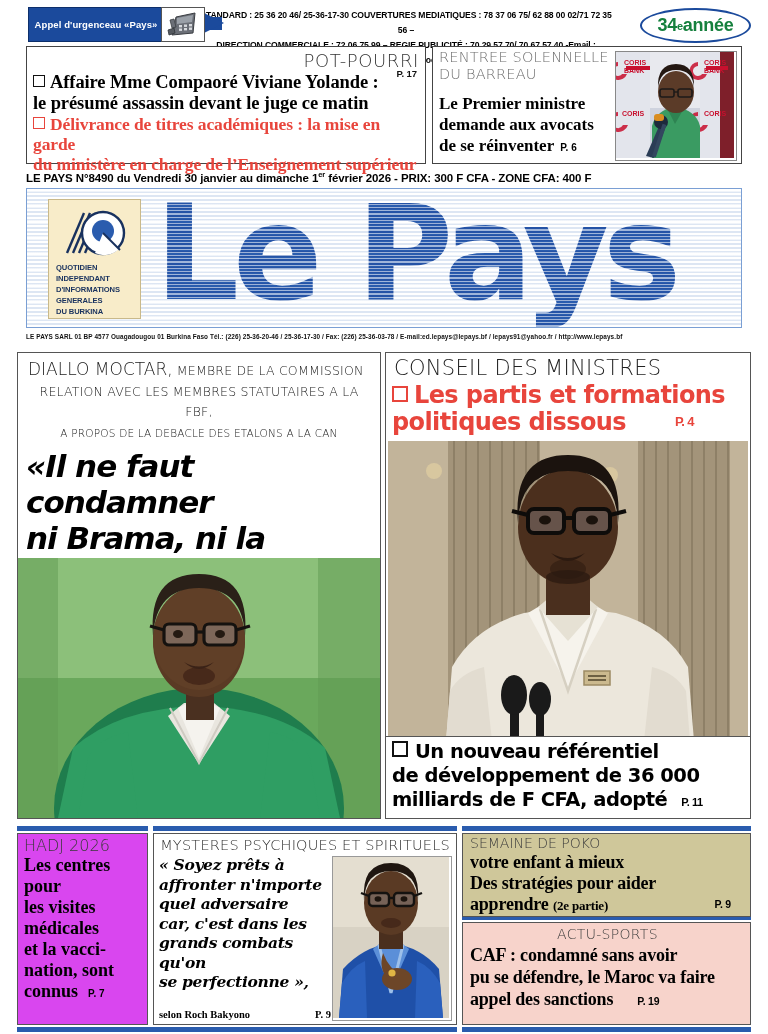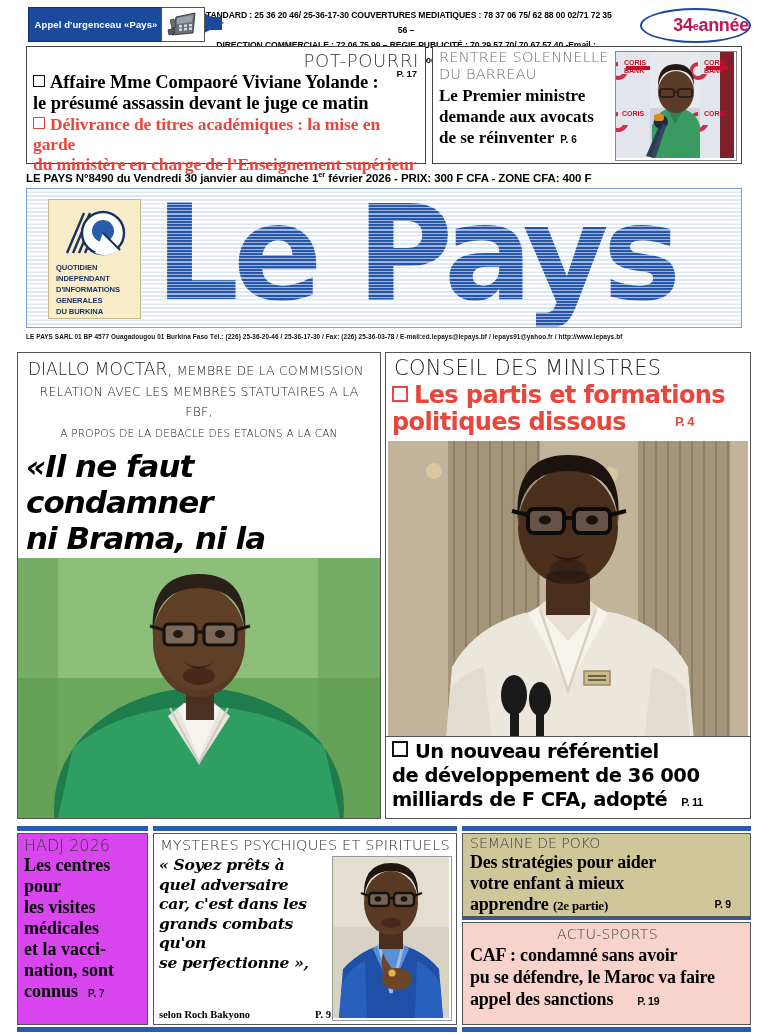--- a/index.html
+++ b/index.html
@@ -71,22 +71,22 @@
     text-align: center;
     font-size: 8.6px; font-weight: bold;
     line-height: 15px;
     letter-spacing: -0.1px;
   }
   .annee-badge {
     position: absolute; left: 640px; top: 8px;
     width: 107px; height: 31px;
     border: 2.5px solid #1b4a9c;
     border-radius: 50%;
-    display: flex; align-items: center; justify-content: flex-end;
-    color: #be185d;
+    display: flex; align-items: center; justify-content: center;
+    color: #15803d;
     font-size: 18px; font-weight: bold;
     font-family: "Liberation Sans", sans-serif;
     letter-spacing: -.3px;
   }
   .annee-badge sup { font-size: 11px; vertical-align: super; }
 
   
   .row-teasers {
     position: absolute; left: 26px; top: 46px;
     width: 716px; height: 120px;
@@ -147,21 +147,21 @@
     font-family: "DejaVu Sans", sans-serif;
     font-weight: 300;
     font-size: 14.5px; line-height: 17px;
     color: #6e6e6e;
     letter-spacing: .2px;
   }
   .rentree-head {
     font-family: "Liberation Serif", serif;
     font-weight: bold;
     font-size: 17px; line-height: 21px;
-    margin-top: 2px;
+    margin-top: 10px;
   }
   .rentree-head .pg {
     font-family: "Liberation Sans", sans-serif;
     font-size: 10px; margin-left: 6px;
   }
   .rentree-photo {
     position: absolute; right: 4px; top: 4px;
     width: 120px; height: 108px;
     overflow: hidden;
     border: 1px solid #888;
@@ -743,20 +743,21 @@
       <div>et la vacci-</div>
       <div>nation, sont</div>
       <div><span>connus</span><span class="pg">P. 7</span></div>
     </div>
   </div>
 
   <div class="mysteres">
     <div class="my-kicker">MYSTERES PSYCHIQUES ET SPIRITUELS</div>
     <div class="my-quote">
       <div>« Soyez prêts à</div>
+      <div>affronter n'importe</div>
       <div>quel adversaire</div>
       <div>car, c'est dans les</div>
       <div>grands combats qu'on</div>
       <div>se perfectionne »,</div>
     </div>
     <div class="my-src">
       <span class="pg">P. 9</span>
       <span>selon Roch Bakyono</span>
     </div>
     <div class="my-photo">
@@ -784,22 +785,22 @@
         <circle cx="59" cy="116" r="3.6" fill="#e0b544"></circle>
         <path d="M6 161 L9 126 Q18 110 32 104 L34 161 Z" fill="#2a60bd"></path>
         <path d="M110 161 L107 126 Q98 110 84 104 L82 161 Z" fill="#2a60bd"></path>
       </svg>
     </div>
   </div>
 
   <div class="poko">
     <div class="poko-kicker">SEMAINE DE POKO</div>
     <div class="poko-head">
+      <div>votre enfant à mieux</div>
       <div>Des stratégies pour aider</div>
-      <div>votre enfant à mieux</div>
       <div><span>apprendre</span> <span class="paren">(2e partie)</span><span class="pg">P. 9</span></div>
     </div>
   </div>
 
   <div class="sports">
     <div class="sports-kicker">ACTU-SPORTS</div>
     <div class="sports-head">
       <div>CAF : condamné sans avoir</div>
       <div>pu se défendre, le Maroc va faire</div>
       <div><span>appel des sanctions</span><span class="pg">P. 19</span></div>

